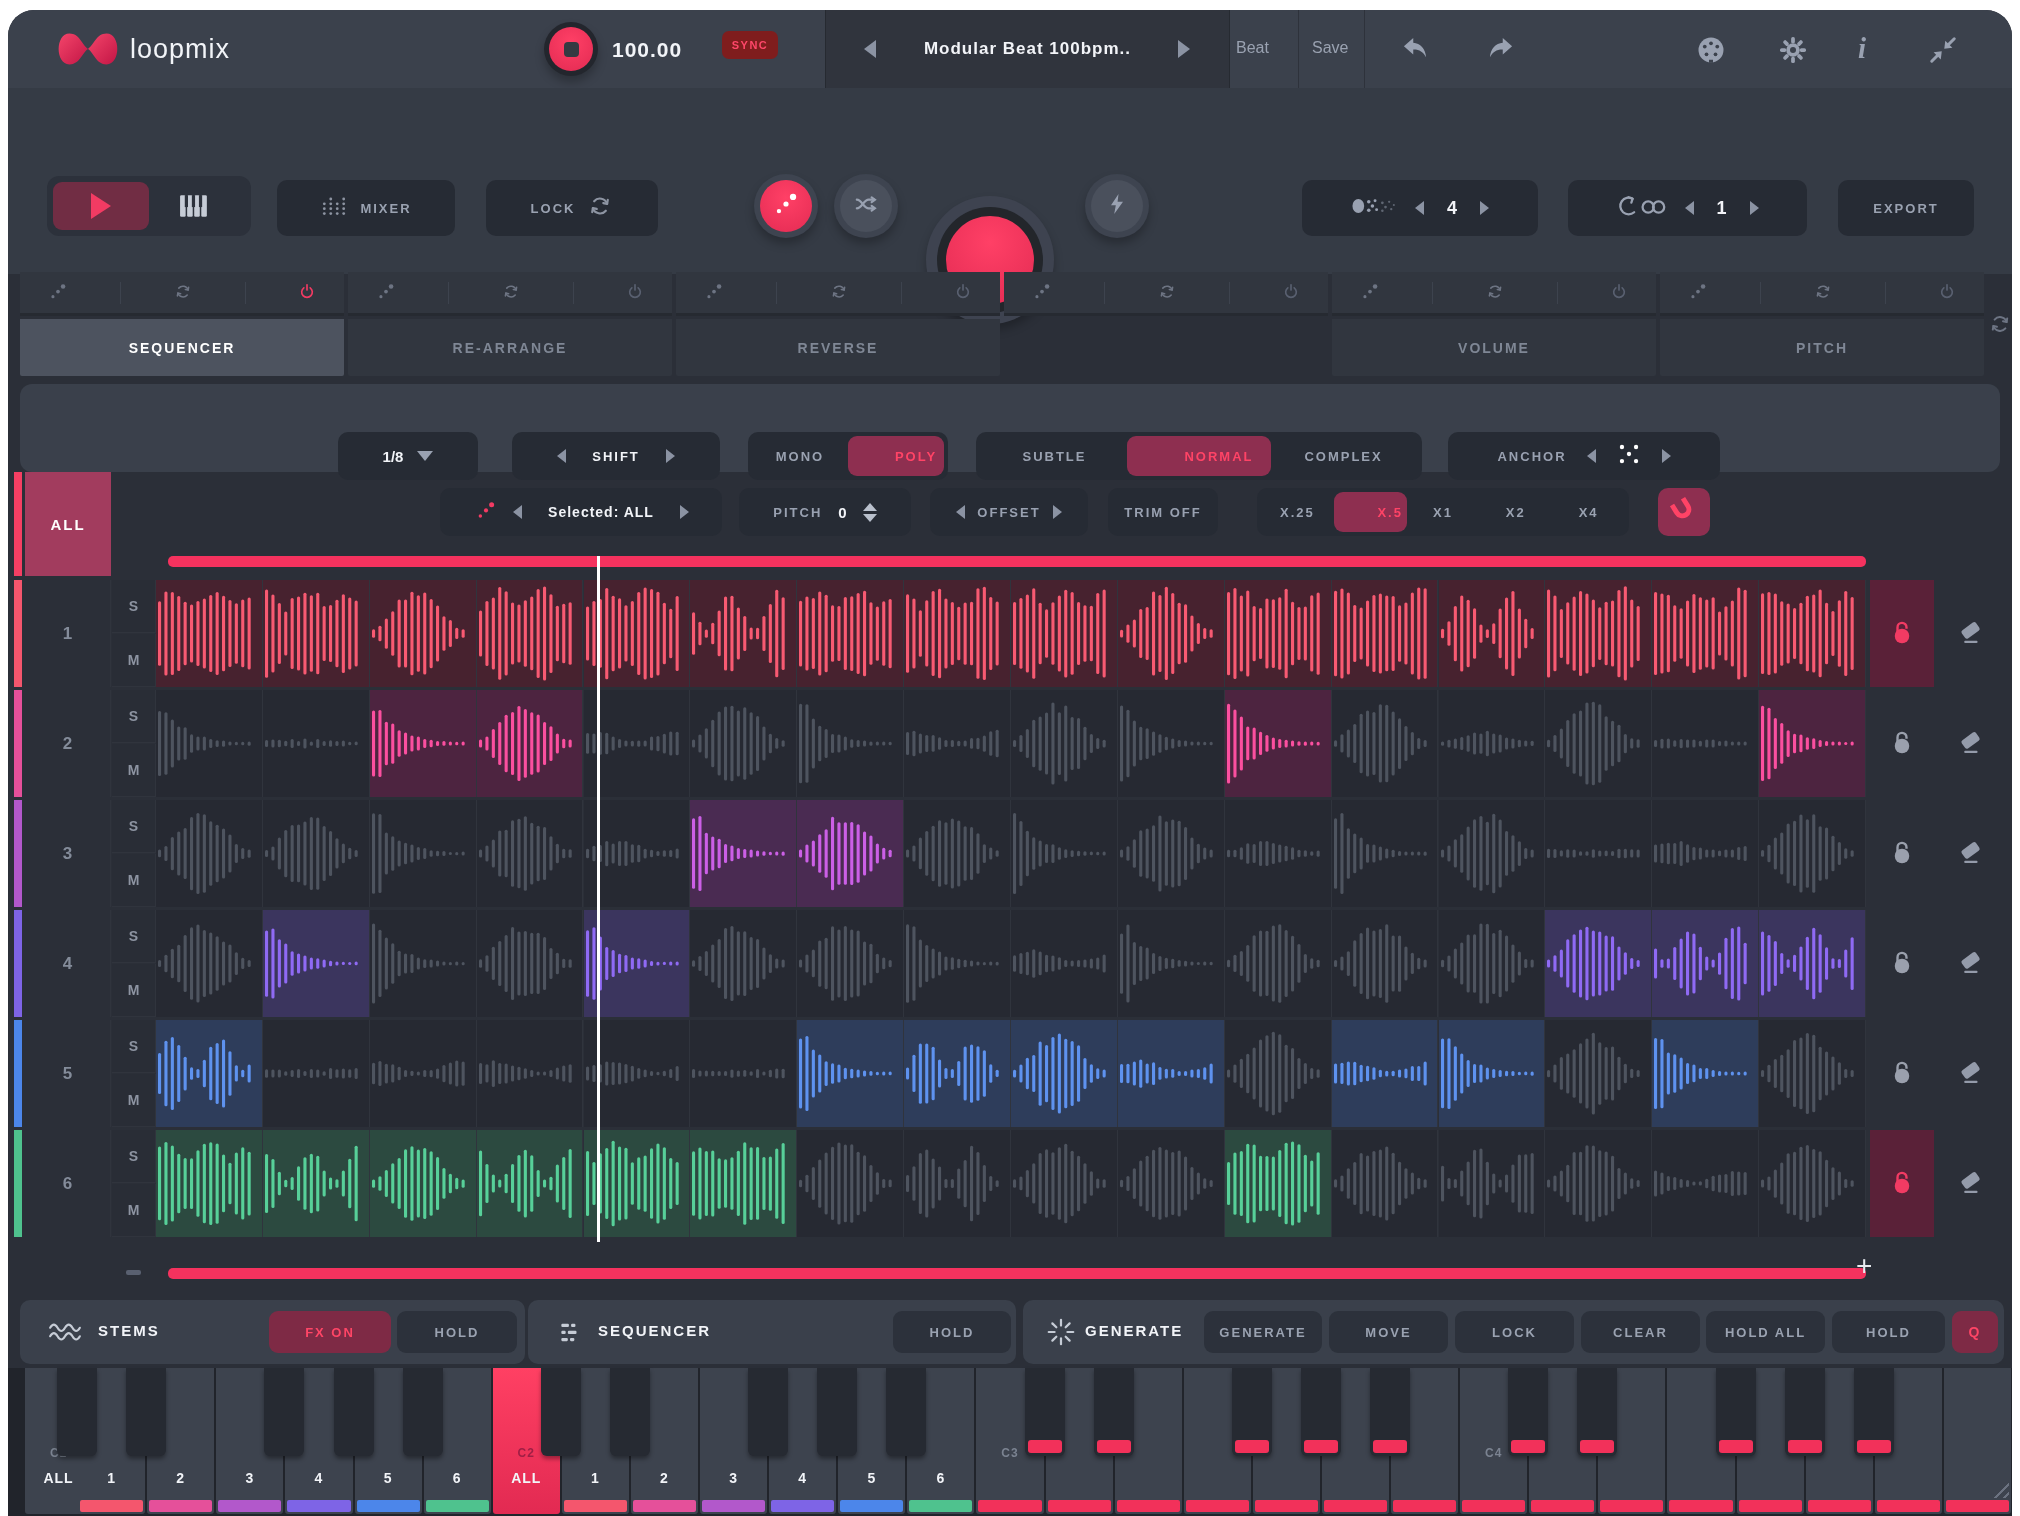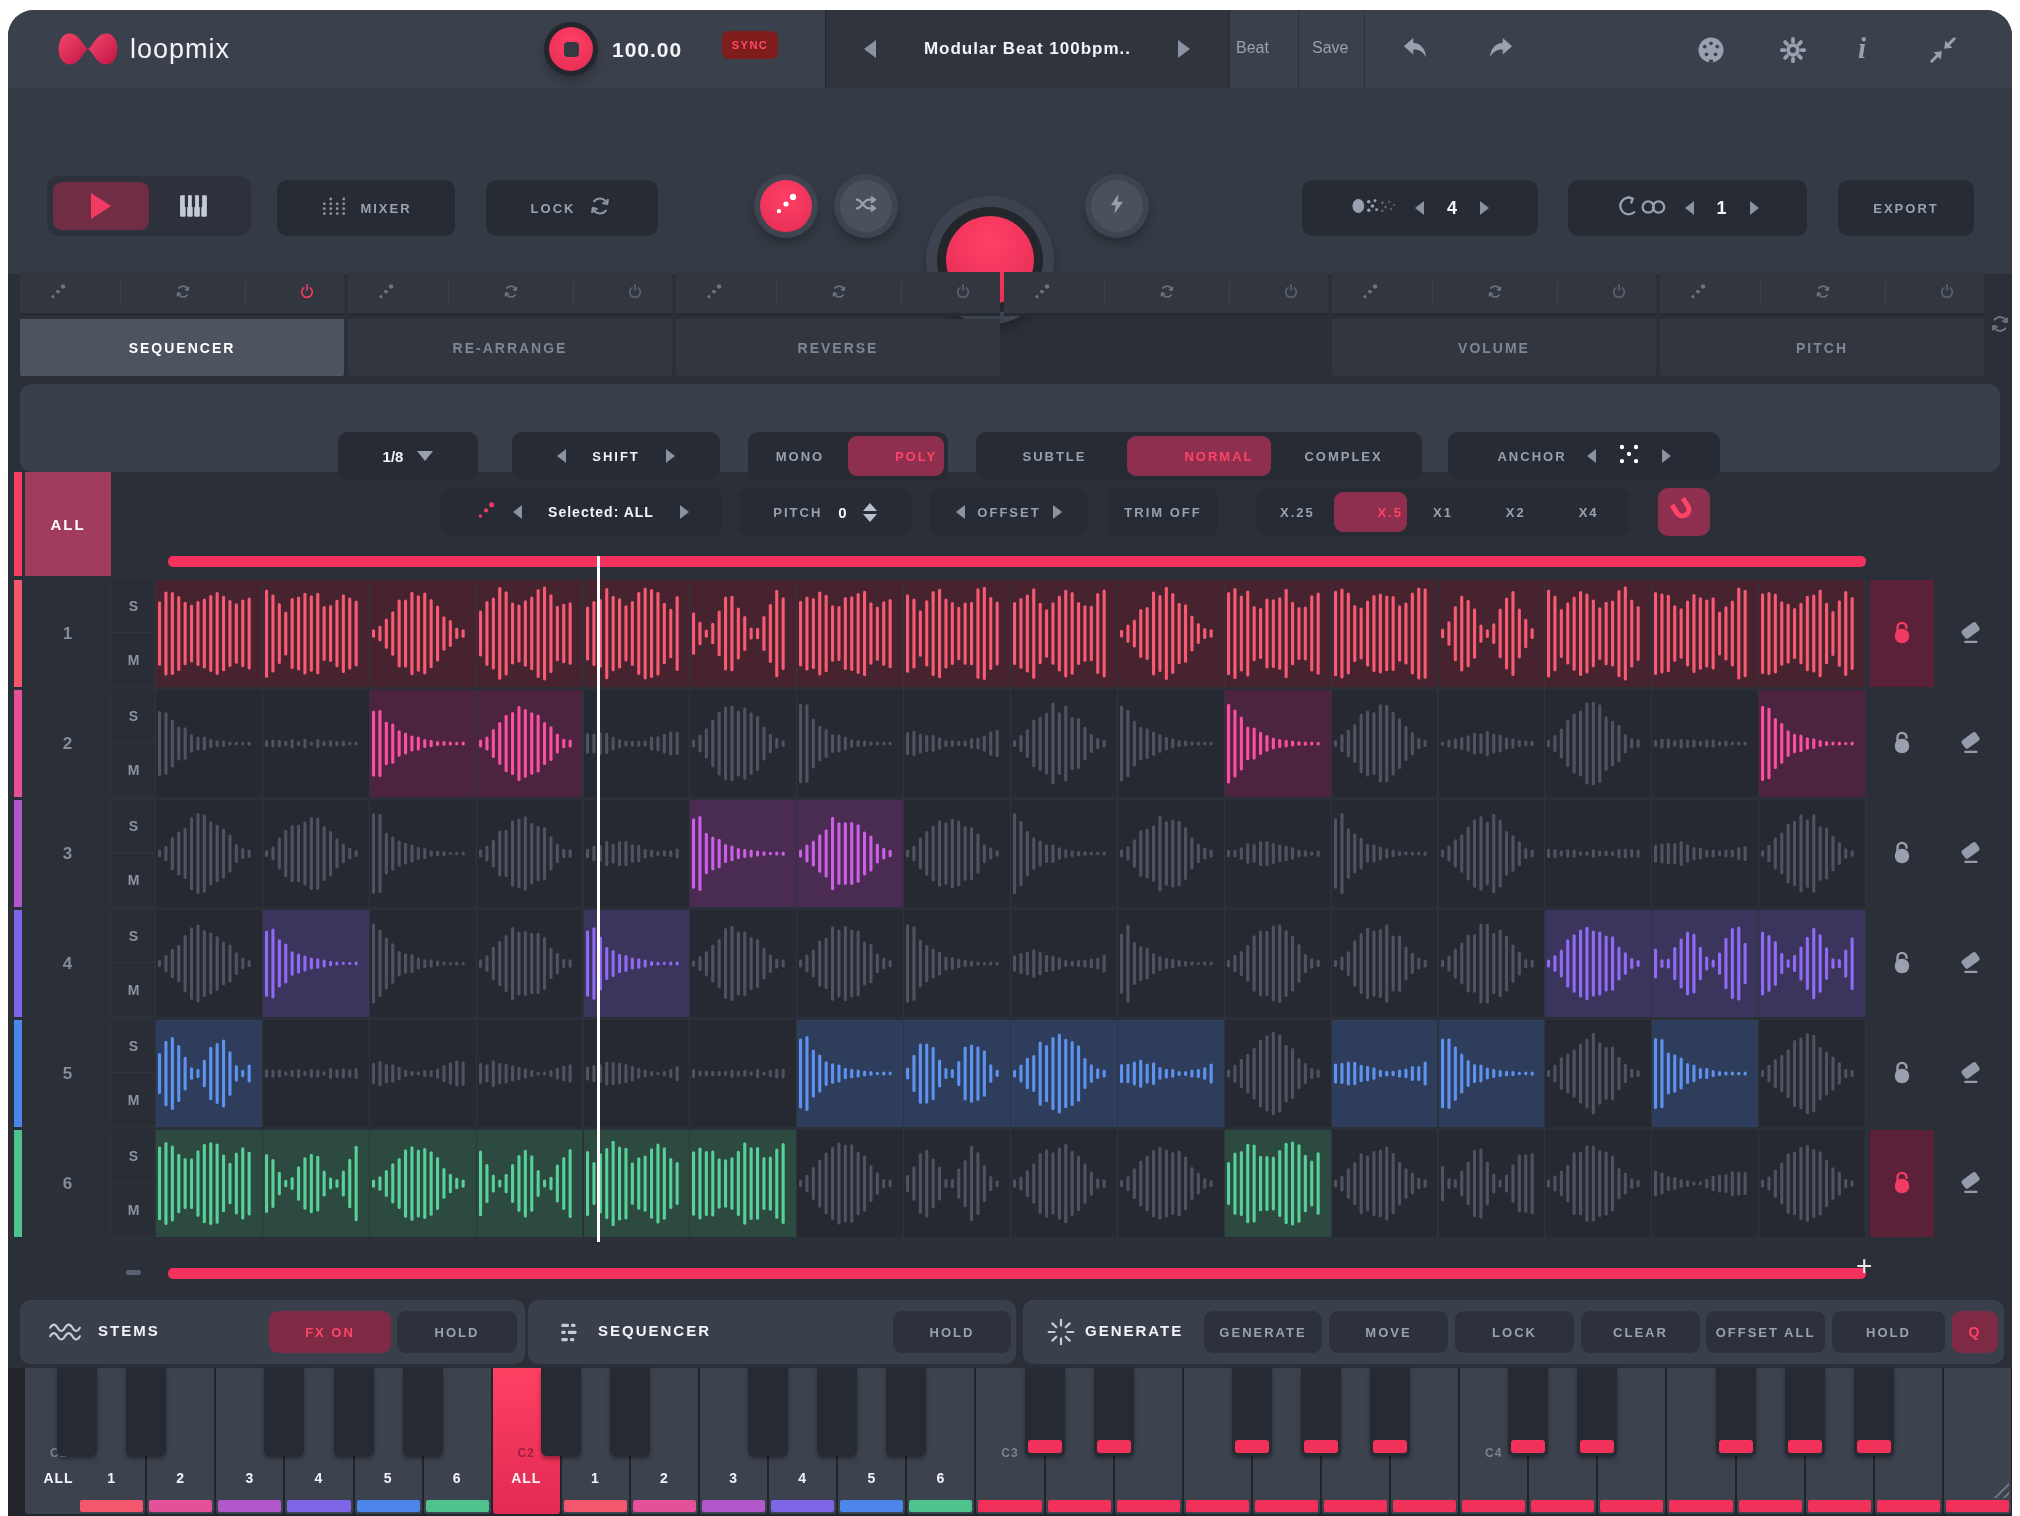--- a/index.html
+++ b/index.html
@@ -2273,21 +2273,21 @@
             <line x1="16" y1="16" x2="19.4" y2="19.4"></line>
             <line x1="19.4" y1="4.6" x2="16" y2="8"></line>
             <line x1="4.6" y1="19.4" x2="8" y2="16"></line>
           </svg></span>
     <span class="abs white" style="left:62px;top:22px;font-size:15px;font-weight:700;letter-spacing:2px;">GENERATE</span>
     <div id="remixBtns">
           <div class="bbtn" style="left: 181px; width: 118px;">GENERATE</div>
           <div class="bbtn" style="left: 306px; width: 119px;">MOVE</div>
           <div class="bbtn" style="left: 432px; width: 119px;">LOCK</div>
           <div class="bbtn" style="left: 558px; width: 119px;">CLEAR</div>
-          <div class="bbtn" style="left: 683px; width: 119px;">OFFSET ALL</div>
+          <div class="bbtn" style="left: 683px; width: 119px;">HOLD ALL</div>
           <div class="bbtn" style="left: 809px; width: 113px;">HOLD</div>
         </div>
     <div class="bbtn on" style="left:929px;width:46px;font-size:14px;">Q</div>
   </div>
 
   <div id="keyboard">
         <div class="wkey" style="left: 1px; width: 67.1034px; margin-left: 16px;">
           <div class="koct">C1</div>
           <div class="knum">ALL</div>
         </div>

